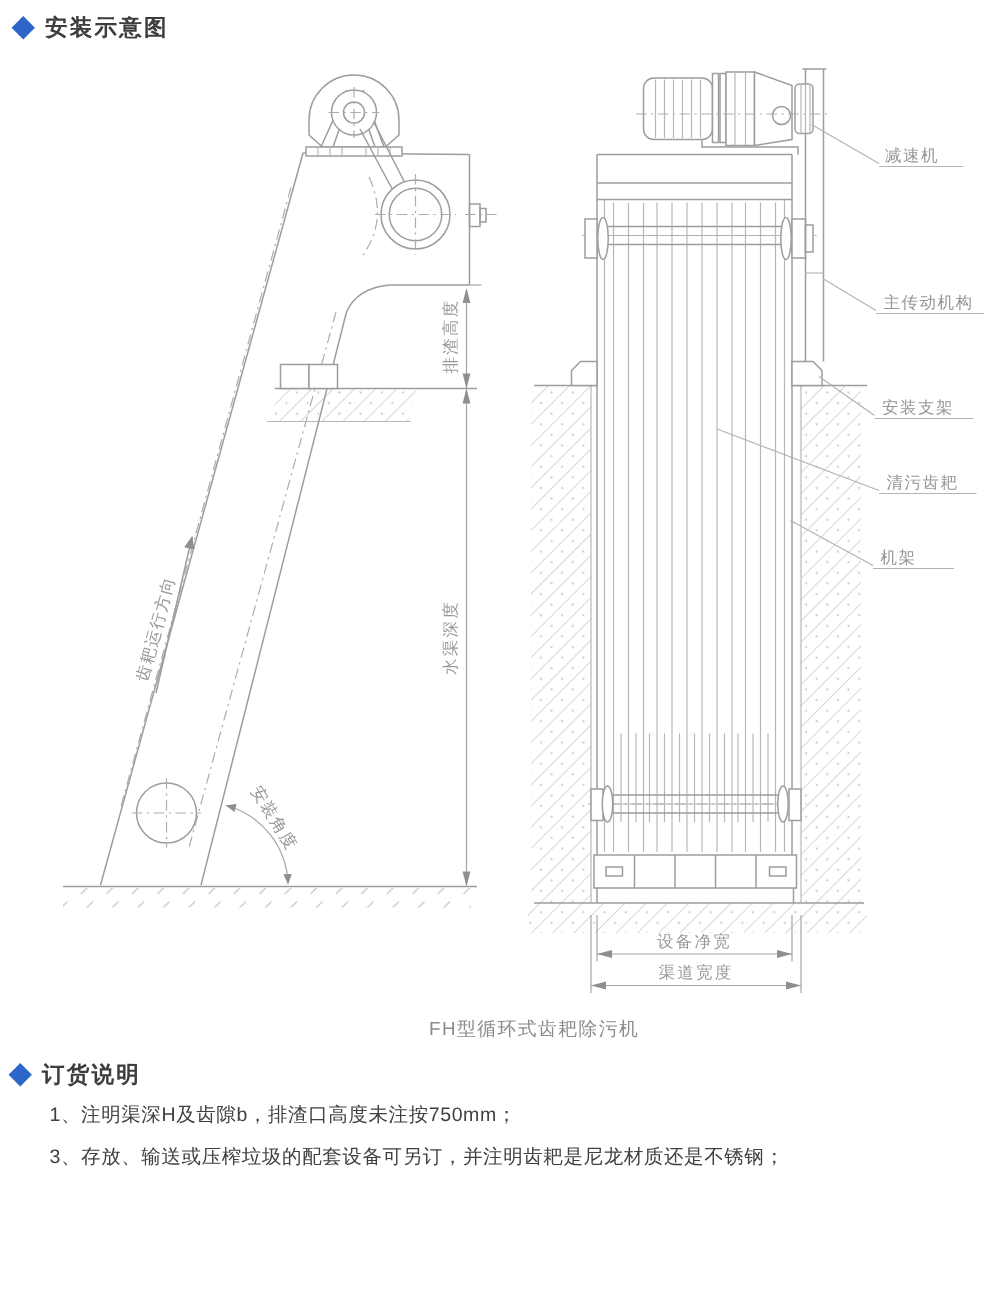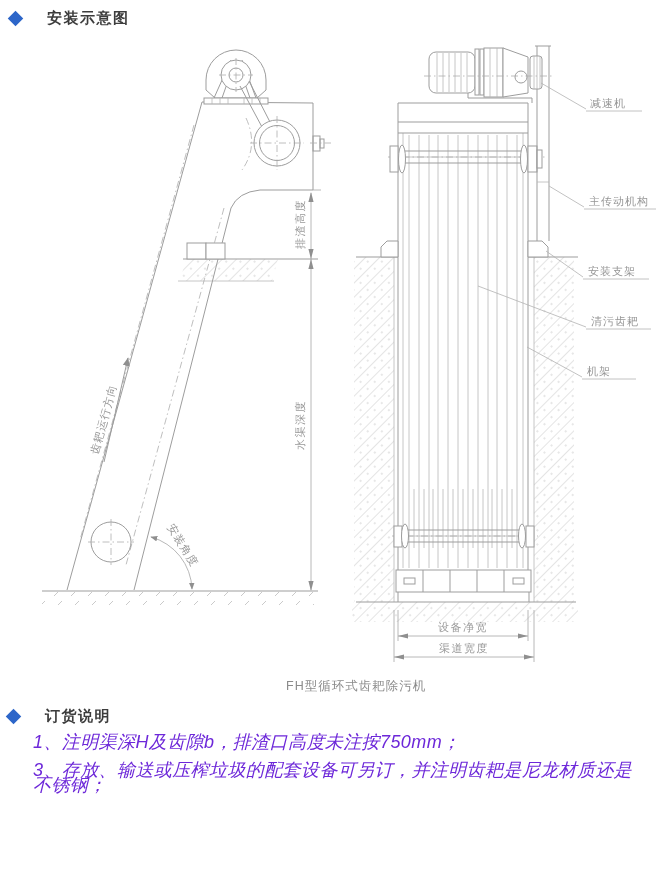--- a/index.html
+++ b/index.html
@@ -1,26 +1,26 @@
 <!DOCTYPE html>
 <html><head>
 <meta charset="utf-8">
 <style>
   html,body{margin:0;padding:0;}
   body{
     width:660px;height:873px;background:#ffffff;position:relative;overflow:hidden;
     font-family:"Liberation Sans","DejaVu Sans",sans-serif;
   }
-  .sec-header{position:absolute;display:flex;align-items:center;gap:26px;}
+  .sec-header{position:absolute;display:flex;align-items:center;gap:9px;}
   .diamond{width:11px;height:11px;background:#2d66c9;transform:rotate(45deg);flex:0 0 auto;}
   .sec-title{font-size:15px;font-weight:bold;color:#3d3d3d;letter-spacing:1.5px;}
   #hdr1{left:10px;top:9px;}
   #hdr2{left:8px;top:707px;}
   .items{position:absolute;left:33px;top:735px;display:flex;flex-direction:column;gap:13px;width:615px;}
-  .item{font-size:18px;color:#6d28d9;letter-spacing:0.4px;line-height:15px;font-style:italic;}
+  .item{font-size:13px;color:#404040;letter-spacing:0.4px;line-height:15px;}
   #drawing{position:absolute;left:0;top:0;}
   svg text{font-family:"Liberation Sans","DejaVu Sans",sans-serif;}
   .lbl{font-size:11px;fill:#969696;letter-spacing:1px;}
   .dimtxt{font-size:11px;fill:#999999;letter-spacing:1.5px;}
   .cap{font-size:12.5px;fill:#8b8b8b;letter-spacing:1px;}
   .s{stroke:#9d9d9d;fill:none;stroke-width:1;}
   .sf{stroke:#9d9d9d;fill:#ffffff;stroke-width:1;}
   .t{stroke:#b7b7b7;fill:none;stroke-width:0.8;}
   .d{stroke:#adadad;fill:none;stroke-width:0.8;stroke-dasharray:7 3 1.5 3;}
   .dim{stroke:#a6a6a6;fill:none;stroke-width:0.8;}

